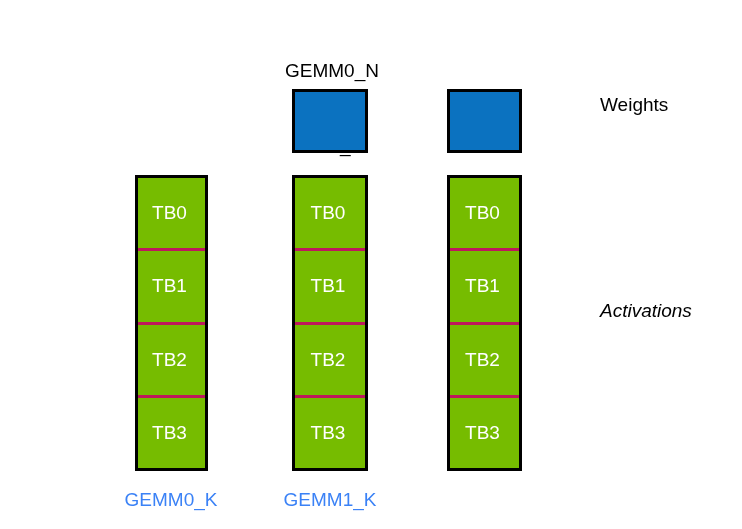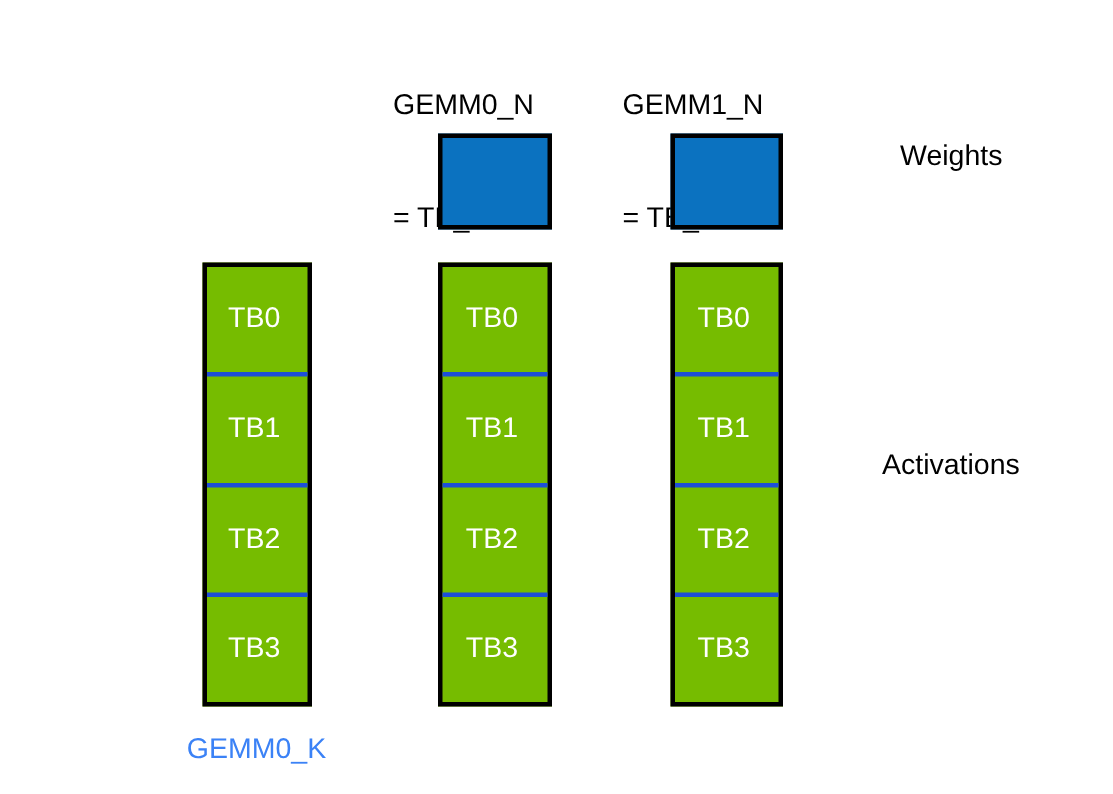--- a/index.html
+++ b/index.html
@@ -18,20 +18,21 @@
     position: relative;
     width: 742px;
     height: 529px;
   }
 
   
   .hdr {
     position: absolute;
     font-size: 19px;
     line-height: 25px;
+    text-align: center;
     color: #000000;
     white-space: pre;
   }
   .side-label {
     position: absolute;
     font-size: 19px;
     line-height: 25px;
     color: #000000;
     white-space: nowrap;
   }
@@ -55,21 +56,21 @@
   .act-col {
     position: absolute;
     box-sizing: border-box;
     border: 3px solid #000000;
     display: flex;
     flex-direction: column;
   }
   .act-cell {
     box-sizing: border-box;
     flex: 1 1 0;
-    border-bottom: 3px solid #1d4ed8;
+    border-bottom: 3px solid #be185d;
     display: flex;
     align-items: center;
     justify-content: center;
     color: #ffffff;
     font-size: 19px;
     padding-right: 4px;
   }
   .act-cell:last-child {
     border-bottom: none;
   }
@@ -77,32 +78,28 @@
 </head>
 <body>
 
 <div id="canvas">
 
   <div class="hdr" style="left:262px; top:8px; width:140px;">
     <div>GEMM0_N</div>
     <div>= TB_N</div>
   </div>
 
-  <div class="hdr" style="left:415px; top:8px; width:140px;">
-    <div>GEMM1_N</div>
-    <div>= TB_N</div>
-  </div>
 
   <div class="weight-box" style="left:292px; top:89px; width:76px; height:64px; background:#0b72c0;"></div>
 
   <div class="weight-box" style="left:447px; top:89px; width:75px; height:64px; background:#0b72c0;"></div>
 
   <div class="side-label" style="left:600px; top:92px;">Weights</div>
 
-  <div class="side-label" style="left:588px; top:298px;">Activations</div>
+  <div class="side-label" style="left:600px; top:298px;font-style:italic;">Activations</div>
 
 
   <div class="act-col" style="left:135px; top:175px; width:73px; height:296px; background:#76bc00;">
     <div class="act-cell">TB0</div>
     <div class="act-cell">TB1</div>
     <div class="act-cell">TB2</div>
     <div class="act-cell">TB3</div>
   </div>
 
   <div class="act-col" style="left:292px; top:175px; width:76px; height:296px; background:#76bc00;">
@@ -114,14 +111,15 @@
 
   <div class="act-col" style="left:447px; top:175px; width:75px; height:296px; background:#76bc00;">
     <div class="act-cell">TB0</div>
     <div class="act-cell">TB1</div>
     <div class="act-cell">TB2</div>
     <div class="act-cell">TB3</div>
   </div>
 
   <div class="bot-label" style="left:101px; top:487px; width:140px;">GEMM0_K</div>
 
+  <div class="bot-label" style="left:260px; top:487px; width:140px;">GEMM1_K</div>
 
 </div>
 
 </body></html>

